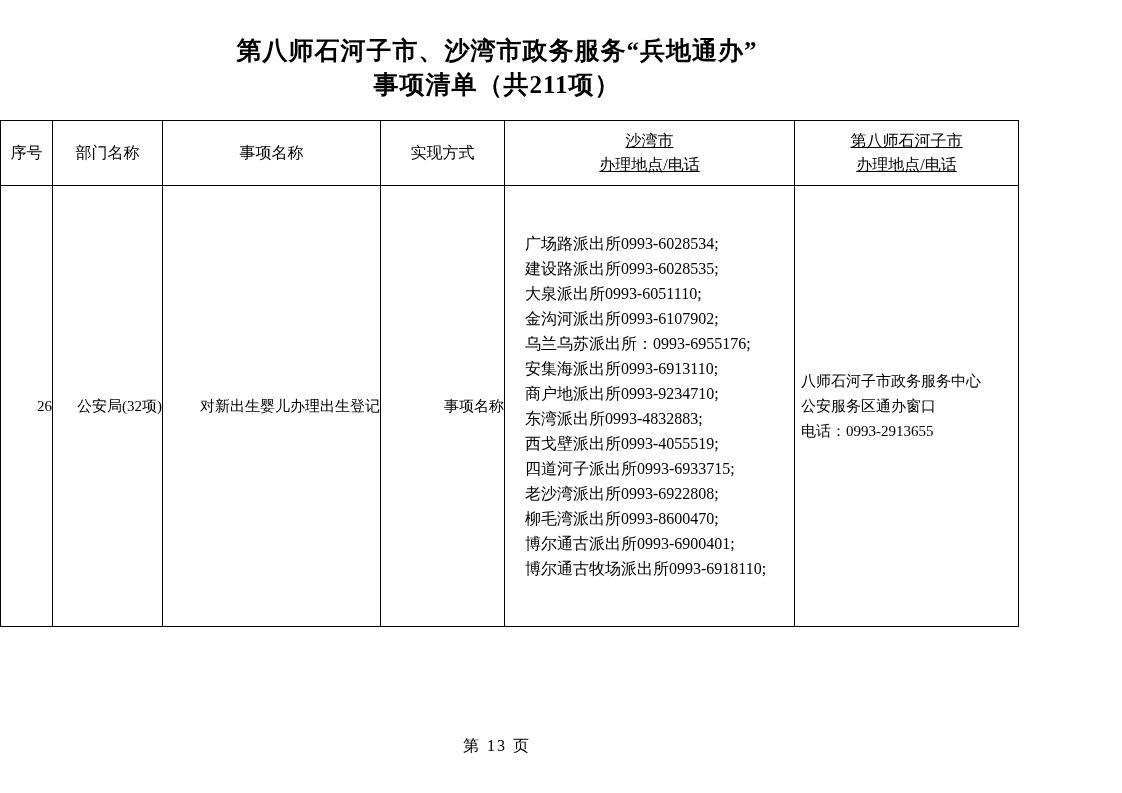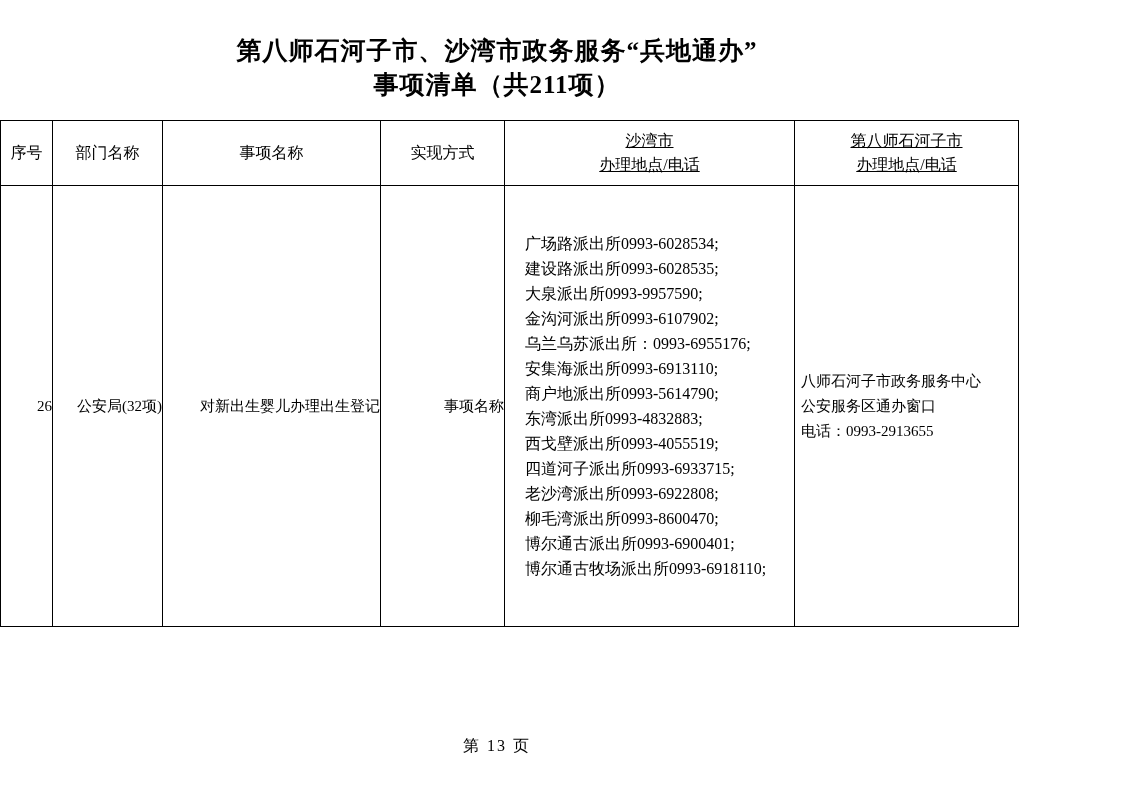--- a/index.html
+++ b/index.html
@@ -136,25 +136,25 @@
     <tbody>
       <tr>
         <td class="cell-seq cell-body">26</td>
         <td class="cell-dept cell-body">公安局(32项)</td>
         <td class="cell-item cell-body">对新出生婴儿办理出生登记</td>
         <td class="cell-method cell-body">事项名称</td>
         <td class="cell-body">
           <div class="shawan-list">
             <div>广场路派出所0993-6028534;</div>
             <div>建设路派出所0993-6028535;</div>
-            <div>大泉派出所0993-9957590;</div>
+            <div>大泉派出所0993-6051110;</div>
             <div>金沟河派出所0993-6107902;</div>
             <div>乌兰乌苏派出所：0993-6955176;</div>
             <div>安集海派出所0993-6913110;</div>
-            <div>商户地派出所0993-5614790;</div>
+            <div>商户地派出所0993-9234710;</div>
             <div>东湾派出所0993-4832883;</div>
             <div>西戈壁派出所0993-4055519;</div>
             <div>四道河子派出所0993-6933715;</div>
             <div>老沙湾派出所0993-6922808;</div>
             <div>柳毛湾派出所0993-8600470;</div>
             <div>博尔通古派出所0993-6900401;</div>
             <div>博尔通古牧场派出所0993-6918110;</div>
           </div>
         </td>
         <td class="cell-body">

